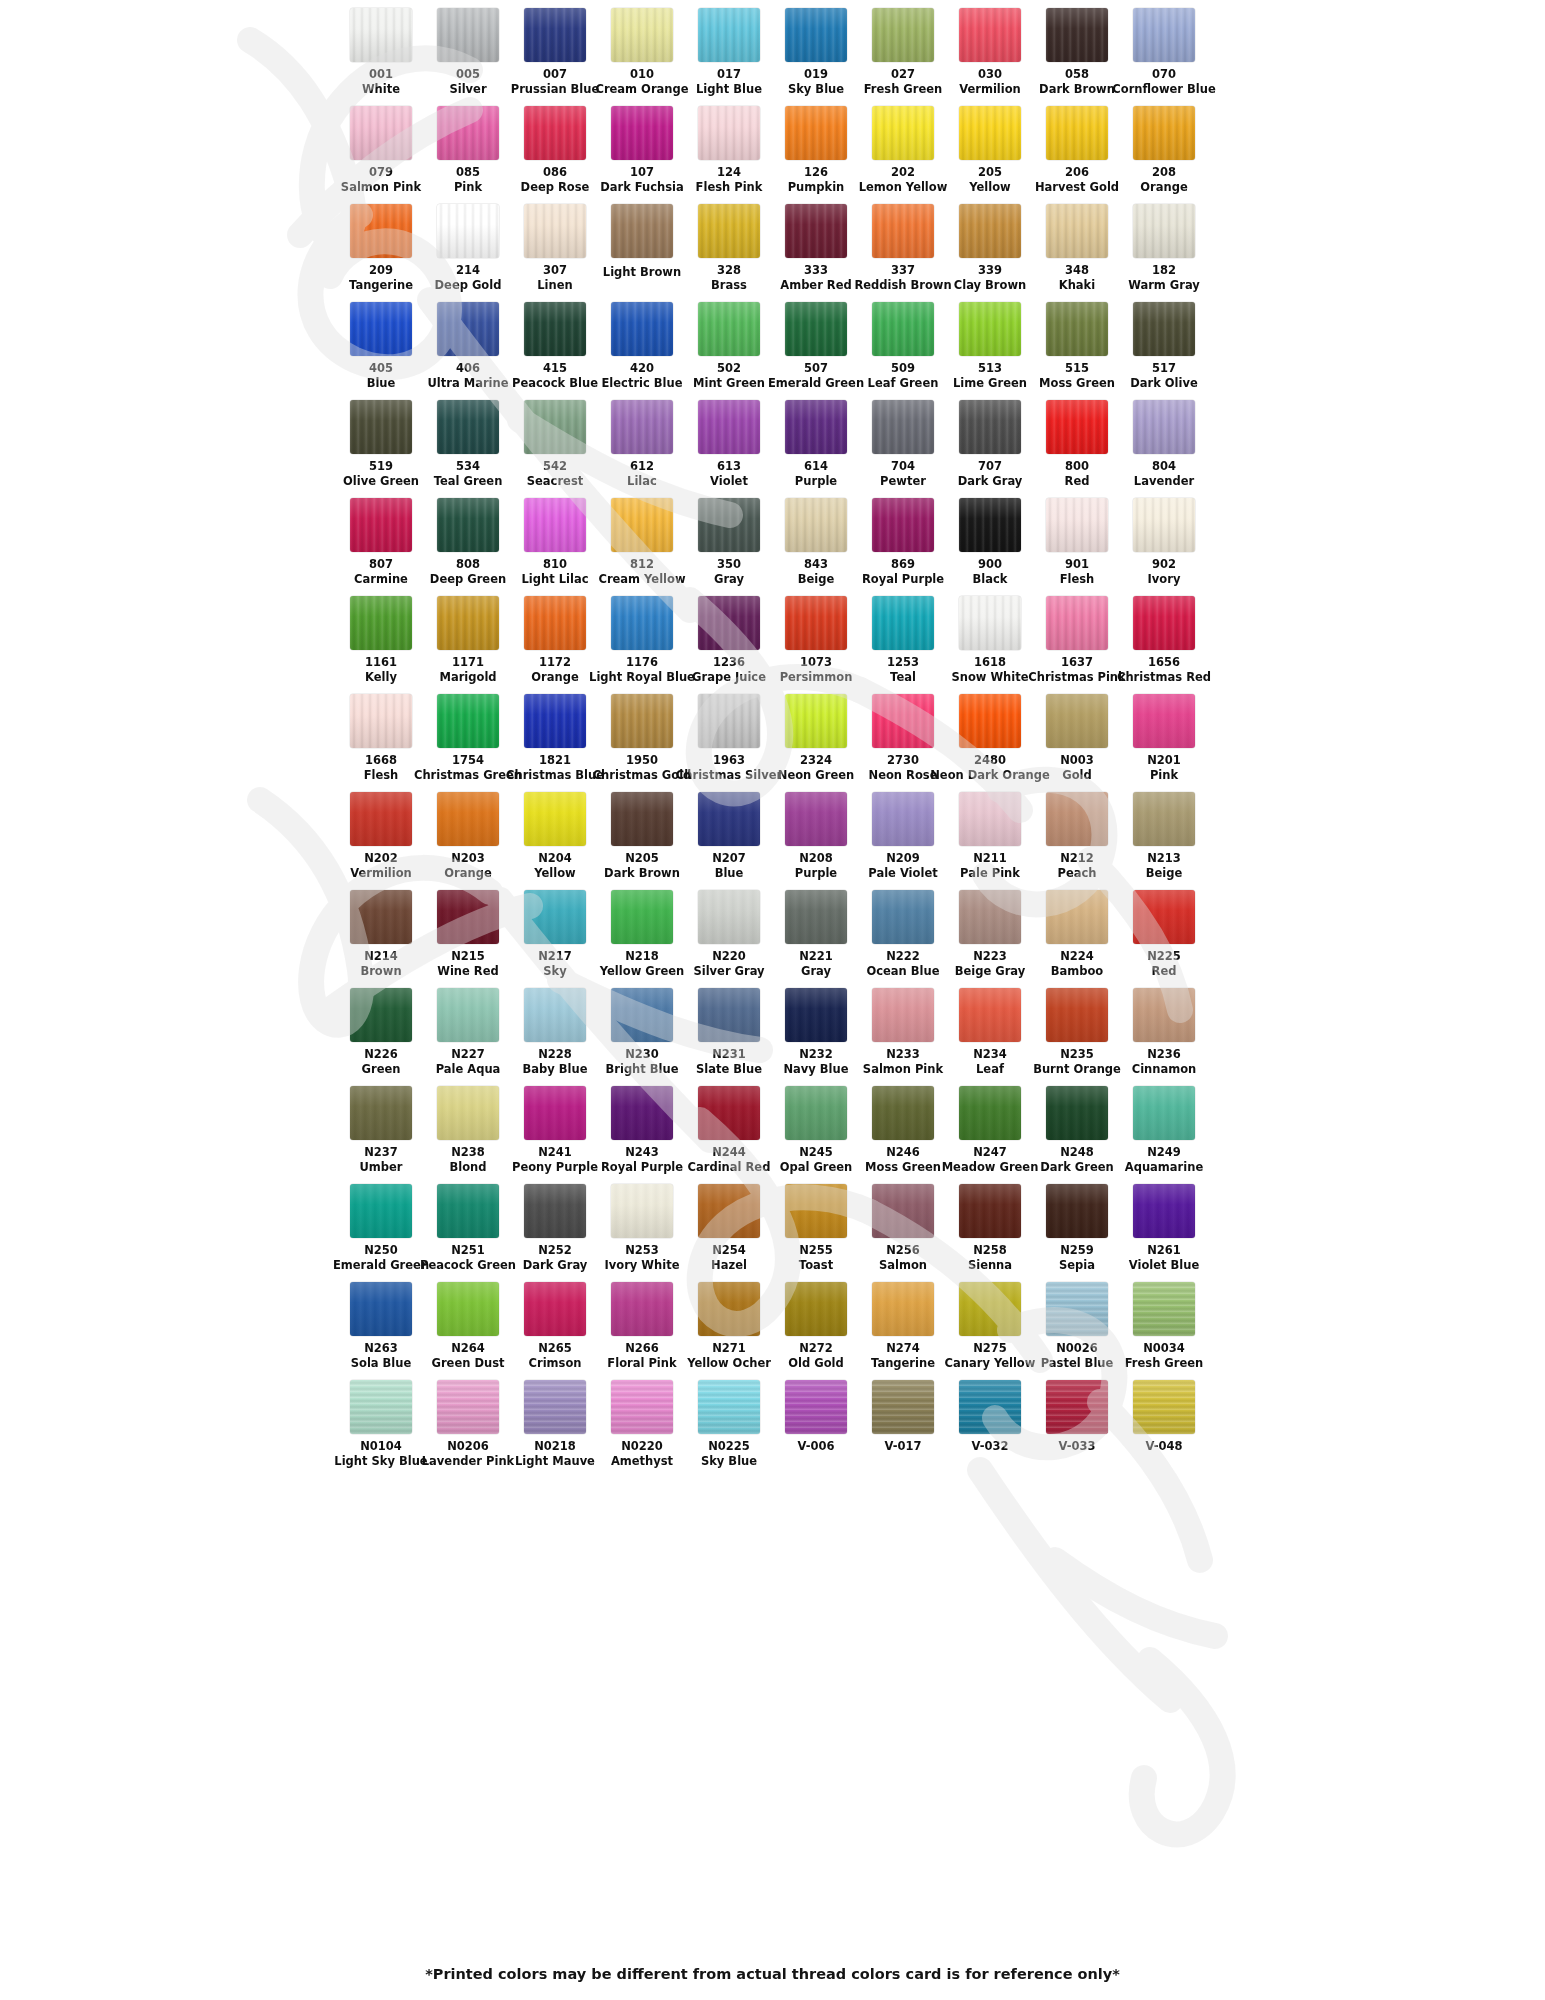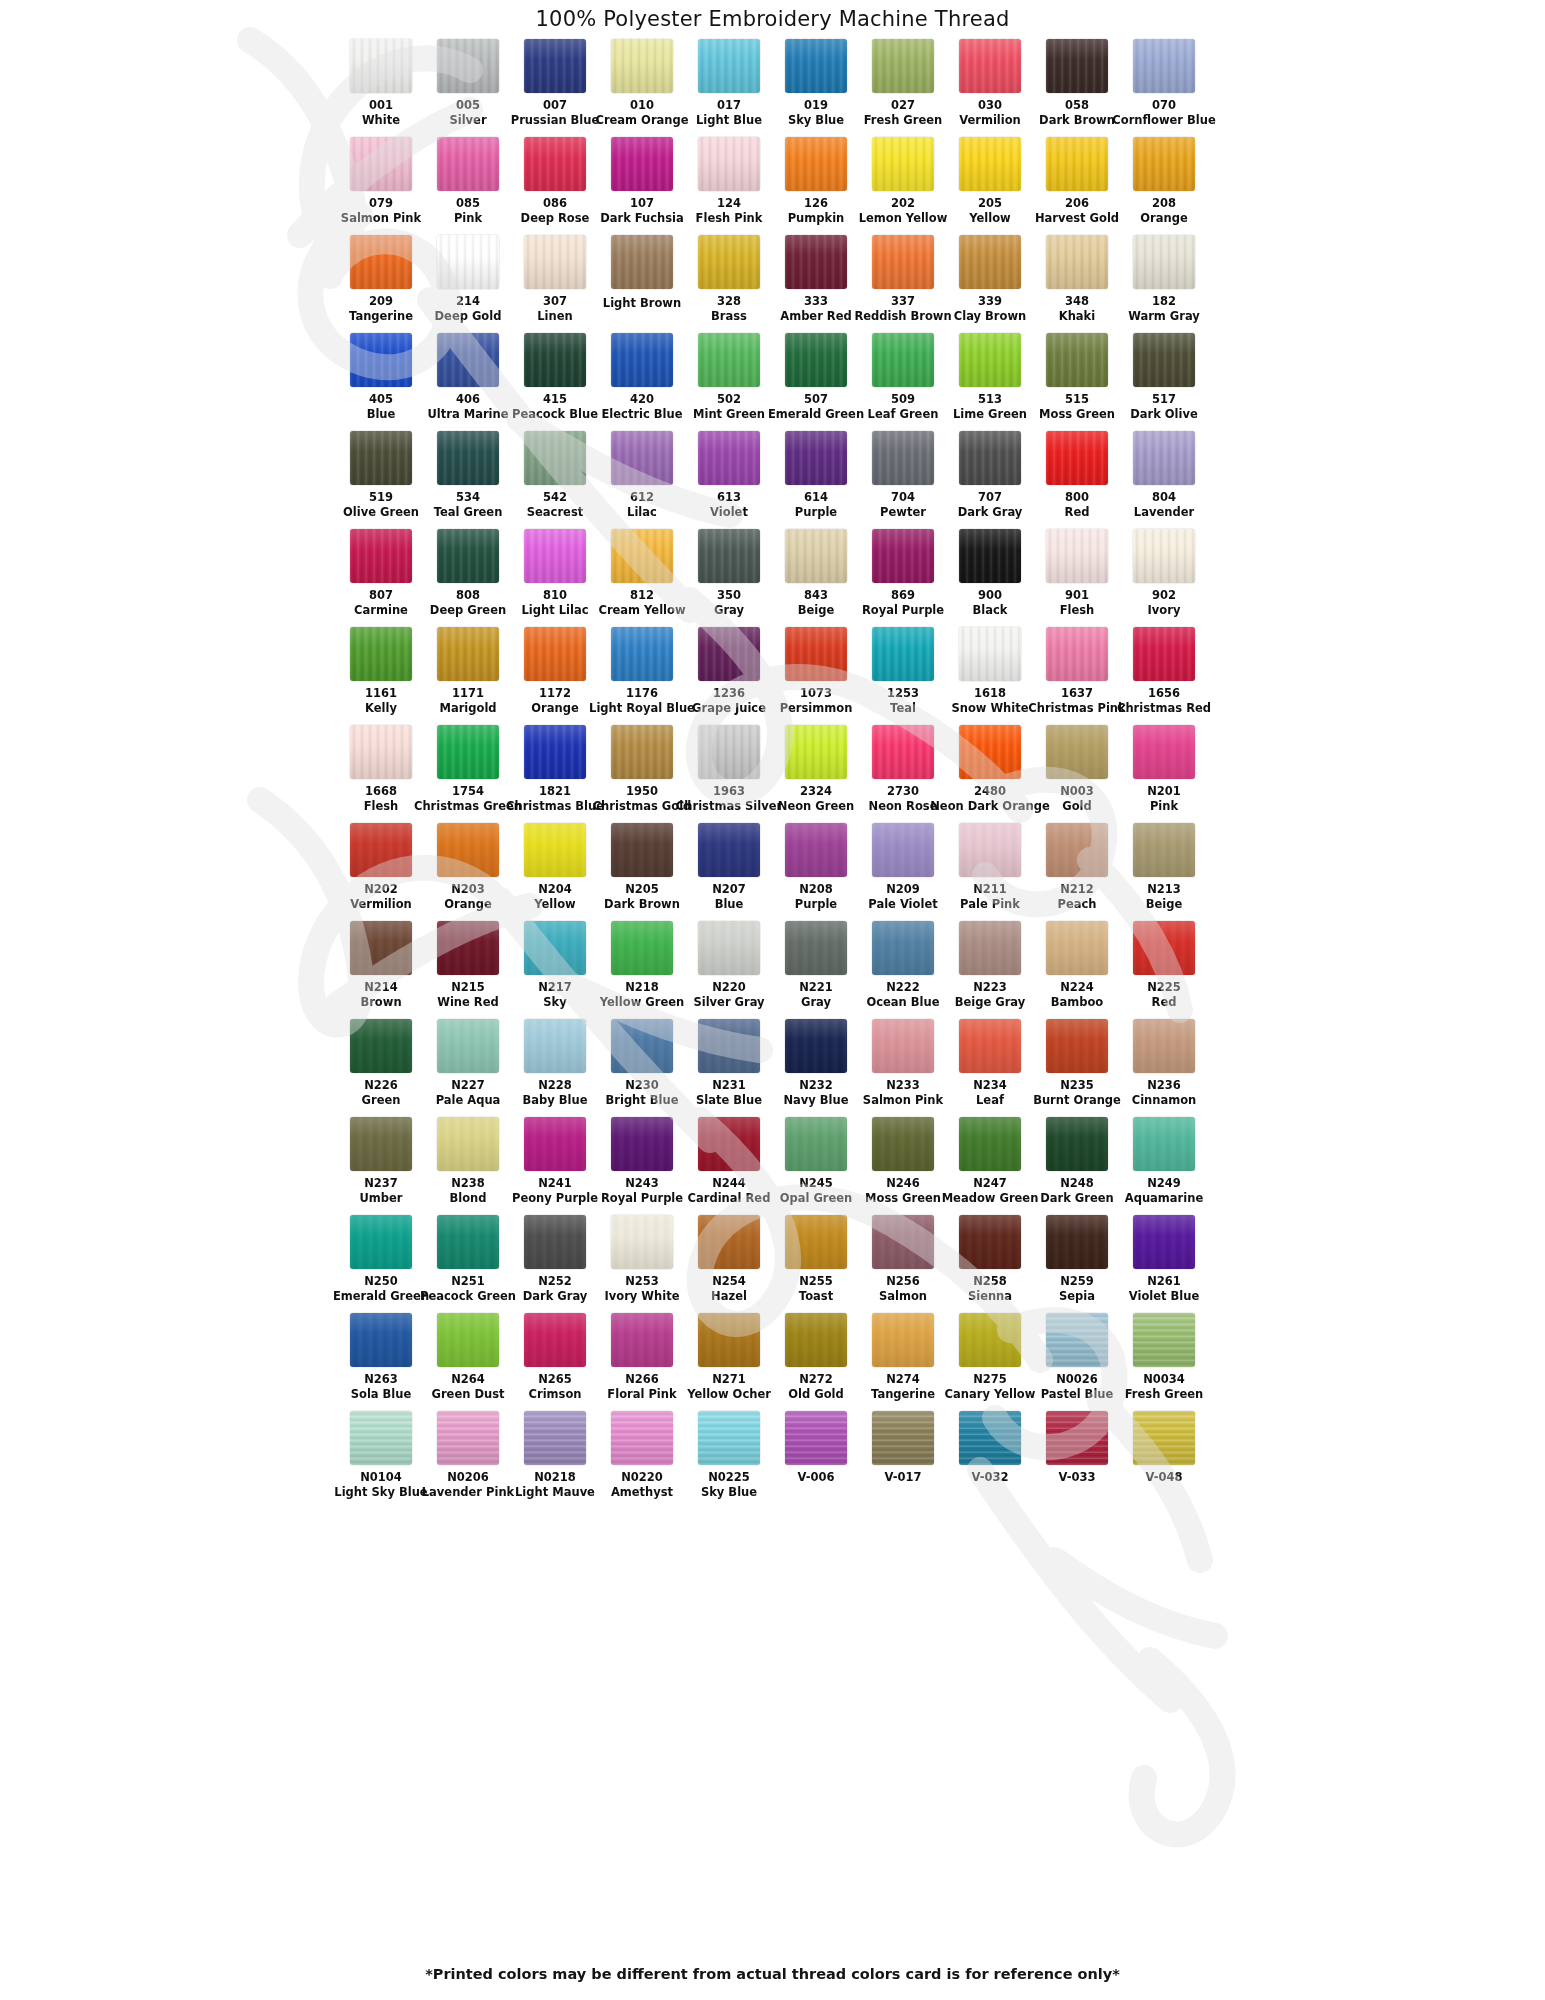--- a/index.html
+++ b/index.html
@@ -150,21 +150,20 @@
     pointer-events: none;
     opacity: 0.40;
   }
   .watermark svg { width: 100%; height: 100%; }
 </style>
 </head>
 <body>
 
 <div id="page">
 
-  <div class="chart-title">100% Polyester Embroidery Machine Thread</div>
 
   <div class="swatch-grid" id="swatch-grid">
       <div class="thread-cell">
         <div class="thread-swatch" style="background: rgb(241, 242, 240);"></div>
         <div class="thread-code">001</div>
         <div class="thread-name">White</div>
       </div>
       <div class="thread-cell">
         <div class="thread-swatch" style="background: rgb(185, 188, 190);"></div>
         <div class="thread-code">005</div>

